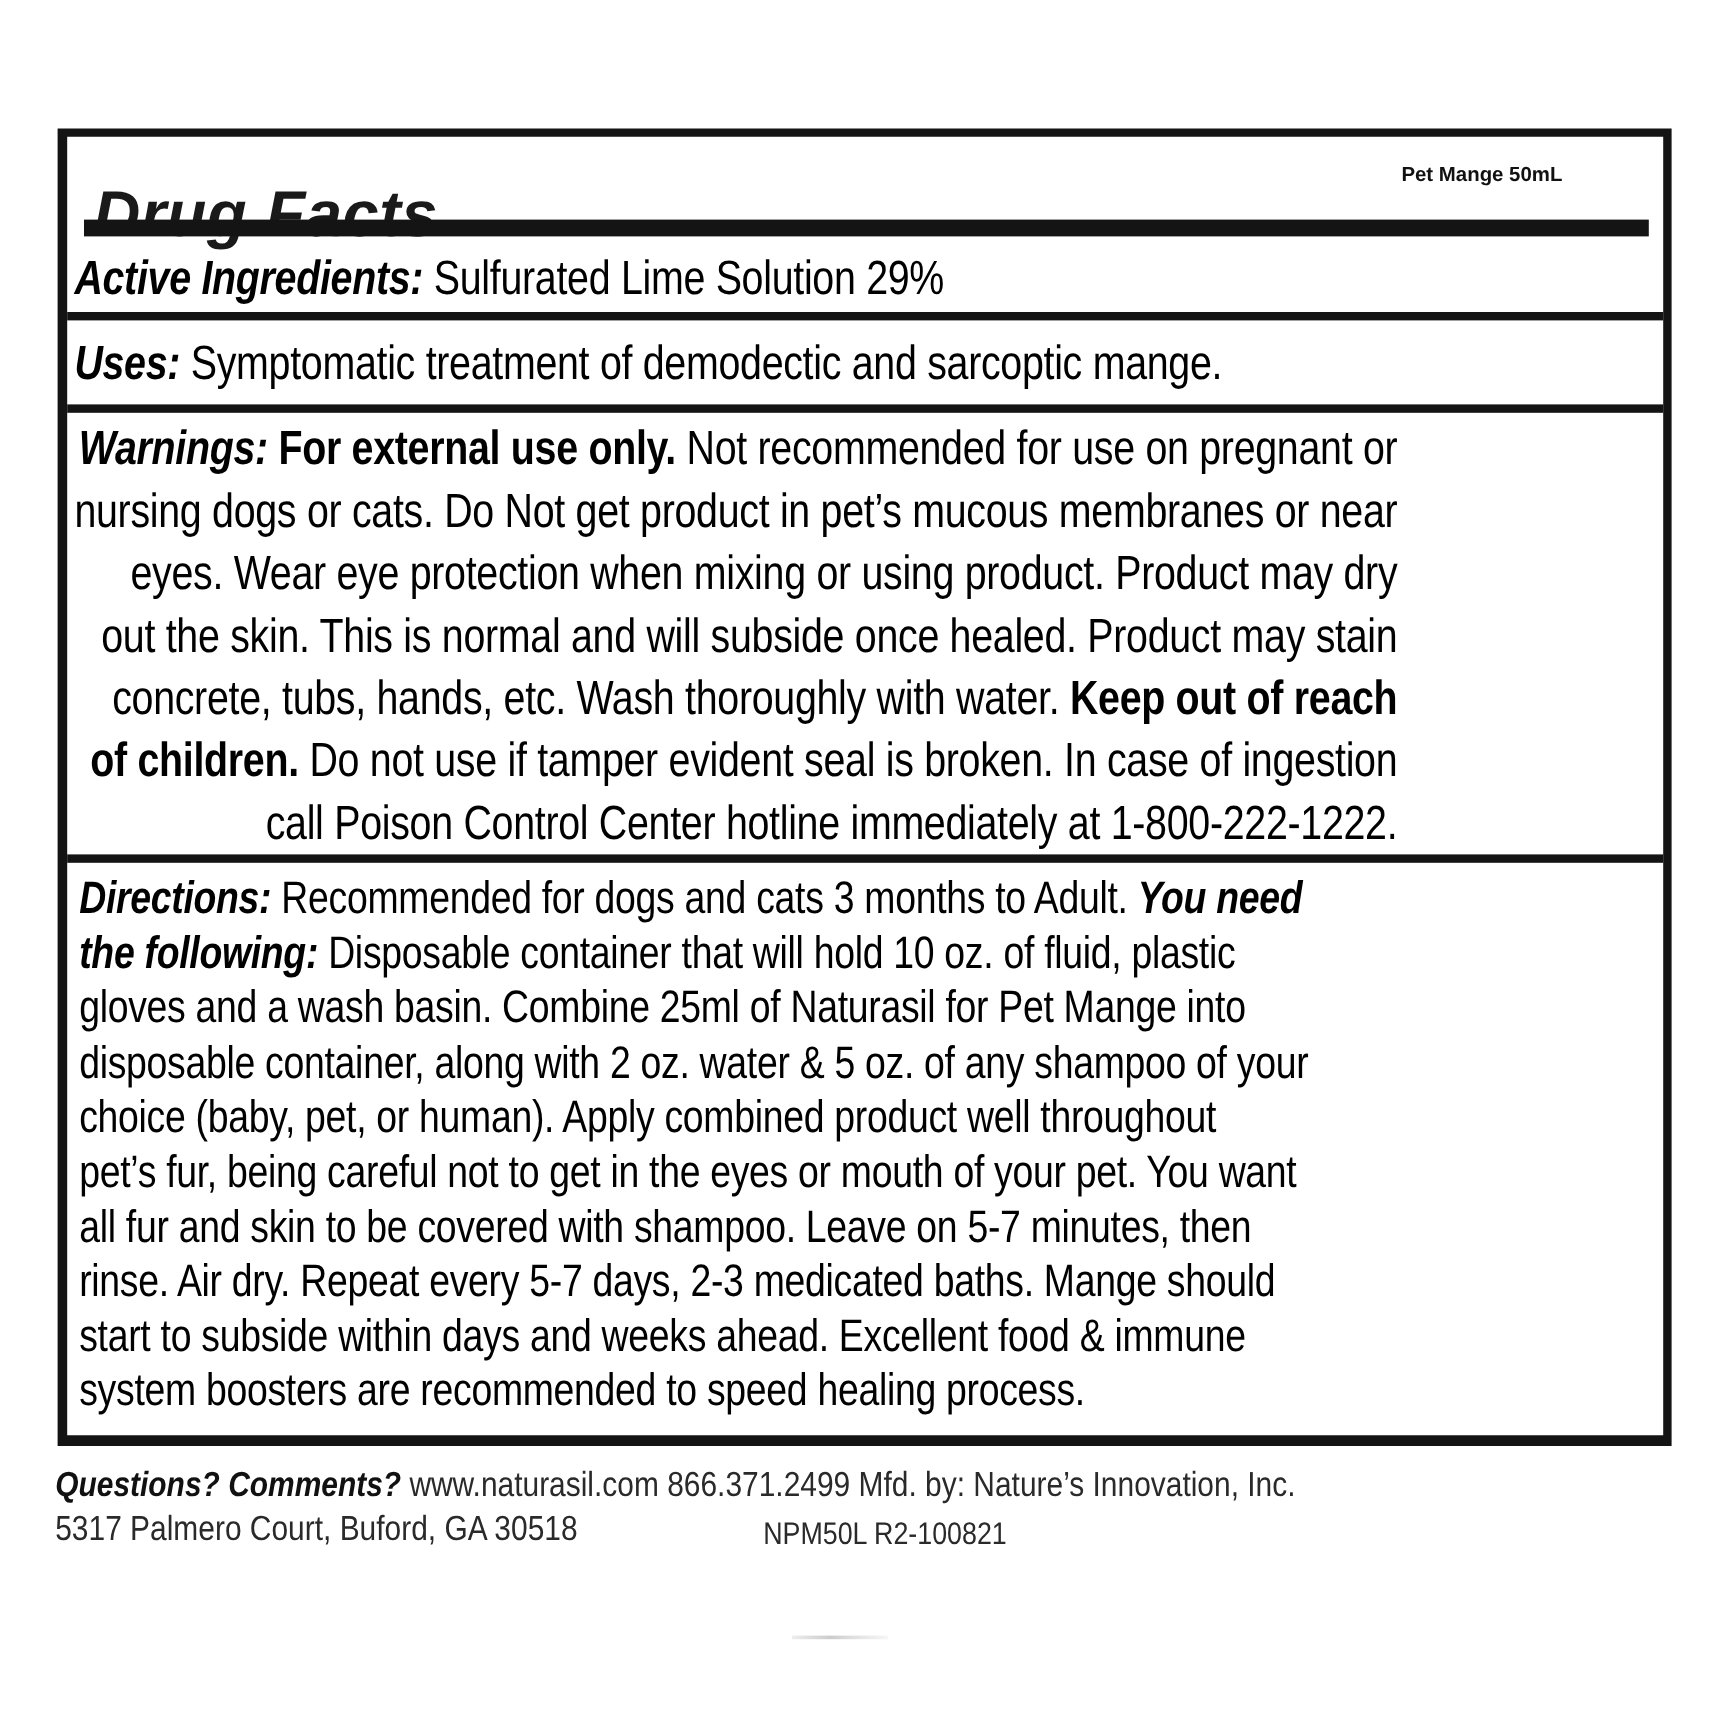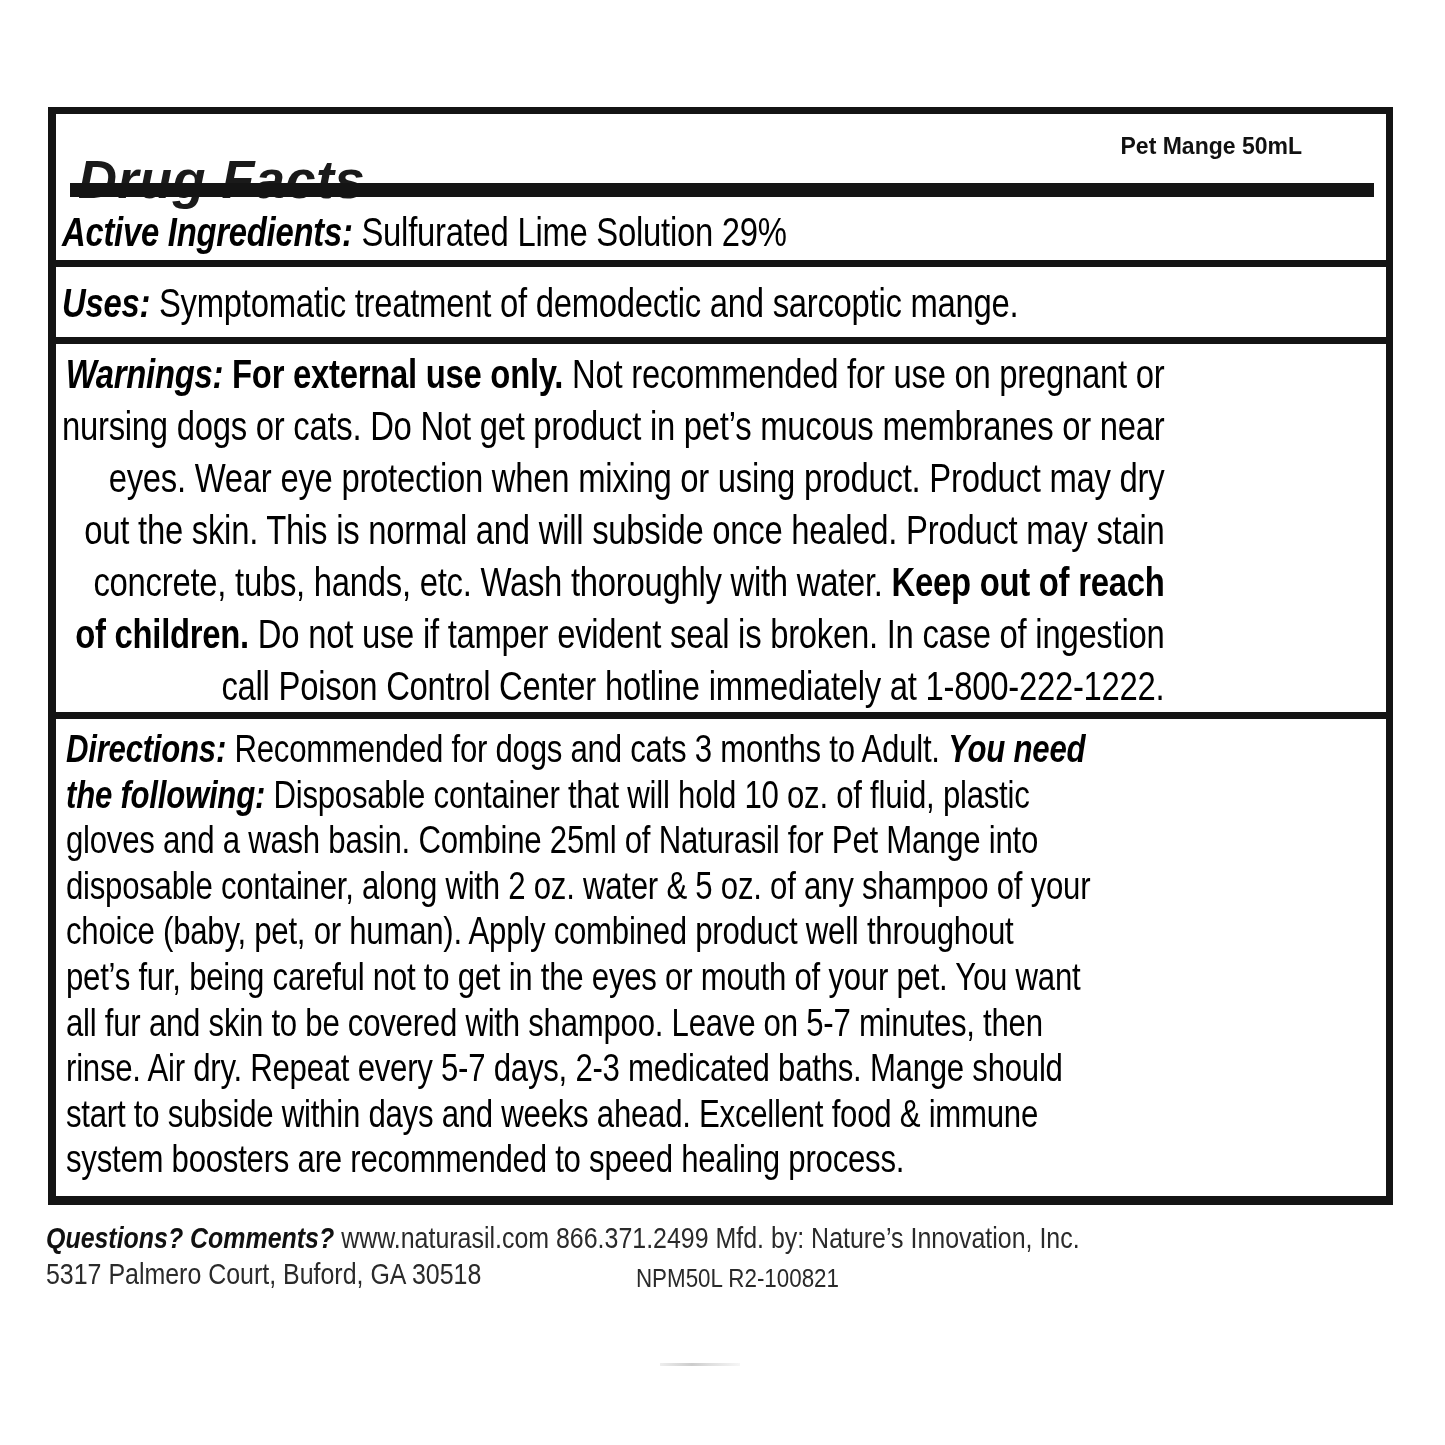--- a/index.html
+++ b/index.html
@@ -36,21 +36,21 @@
       letter-spacing: 0.5px;
       color: #1a1a1a;
       line-height: 64px;
       margin-top: 27px;
     }
     .product-name {
       position: absolute;
       right: 84px; top: 18px;
       font-family: "Liberation Sans", sans-serif;
       font-weight: bold;
-      font-size: 23px;
+      font-size: 17px;
       color: #111;
       line-height: 28px;
     }
     .thick-rule {
       position: absolute;
       left: 14px; right: 12px; top: 69px;
       height: 14px;
       background: #141414;
     }
     .section {

